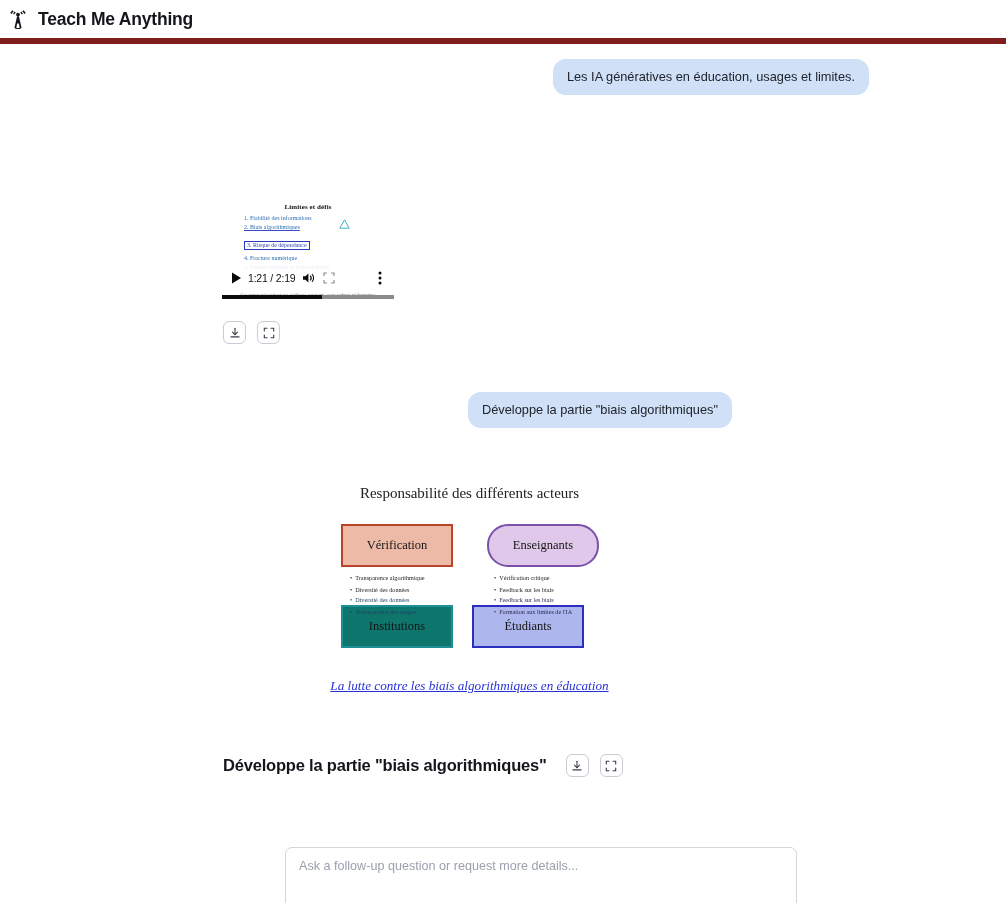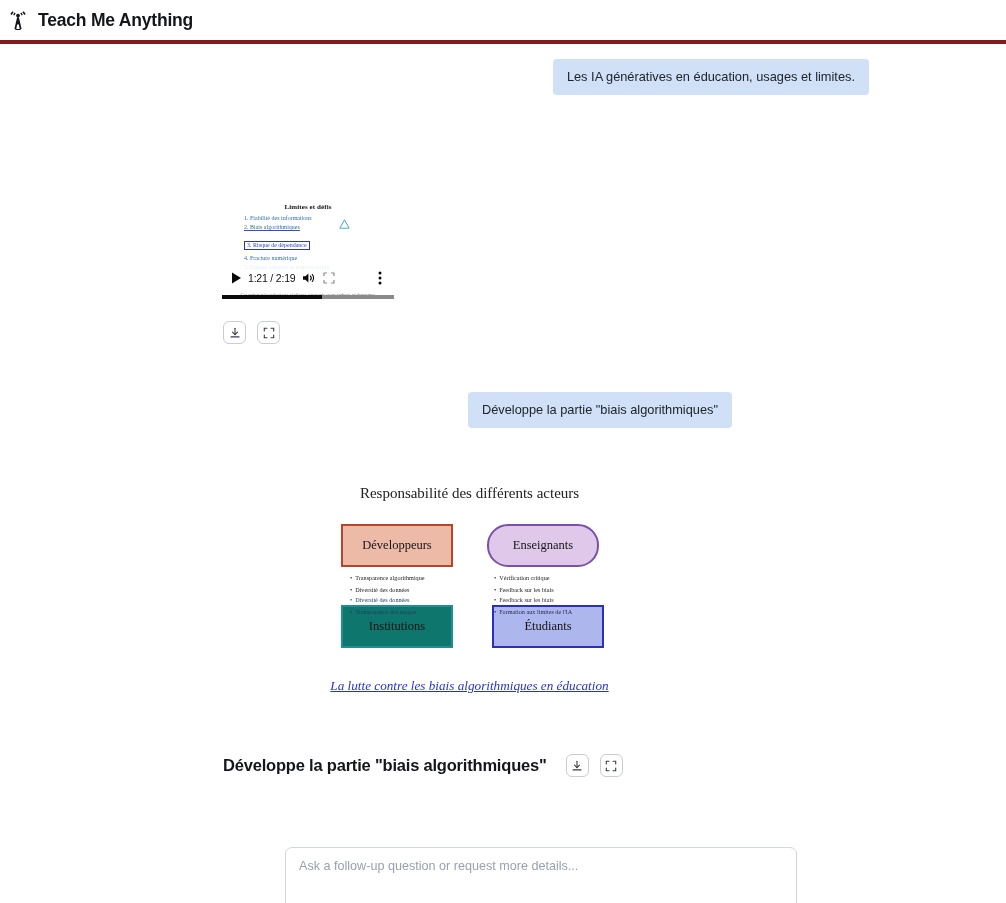--- a/index.html
+++ b/index.html
@@ -13,21 +13,21 @@
     overflow: hidden;
   }
 
   
   .app-header {
     height: 44px;
     display: flex;
     align-items: center;
     gap: 10px;
     padding: 0 8px;
-    border-bottom: 4px solid #7f1d1d;
+    border-bottom: 6px solid #7f1d1d;
     background: #ffffff;
   }
   .brand-icon {
     width: 20px;
     height: 22px;
     display: flex;
     align-items: center;
     justify-content: center;
     flex: none;
   }
@@ -48,21 +48,21 @@
 
   
   .bubble-row {
     display: flex;
     justify-content: flex-end;
     padding-right: 137px;
   }
   .bubble-user {
     background: #cfe0f7;
     color: #20242c;
-    border-radius: 4px;
+    border-radius: 13px;
     padding: 10px 14px;
     font-size: 12.8px;
     line-height: 1.25;
     max-width: 520px;
     white-space: nowrap;
   }
   #row-q1 { margin-top: 15px; }
   #row-q2 { margin-top: 0; padding-right: 137px; }
 
   
@@ -239,21 +239,21 @@
   .actor-bullets li { list-style: none; }
   .actor-bullets li::before {
     content: "\2022";
     margin-right: 3px;
   }
 
   
   #card-dev    { left: 119px;  top: 0; background: #eebaa8; border-color: #b8442a; }
   #card-ens    { left: 265px;  top: 0; background: #dfc8ea; border-color: #7a51a8; }
   #card-inst   { left: 119px;  top: 81px; background: #8fd7d9; border-color: #1f8f96; }
-  #card-etu    { left: 270px;  top: 81px; background: #aeb6ee; border-color: #2b2fc0; }
+  #card-etu    { left: 250px;  top: 81px; background: #aeb6ee; border-color: #2b2fc0; }
 
   #bul-dev  { left: 128px; top: 48px; }
   #bul-ens  { left: 272px; top: 48px; }
   #bul-inst { left: 128px; top: 70px; color: #1d3f5e; }
   #bul-etu  { left: 272px; top: 70px; color: #2a2a4e; }
 
   .slide-conclusion {
     margin-top: 8px;
     text-align: center;
     font-size: 13.2px;
@@ -410,21 +410,21 @@
 
   <div class="bubble-row" id="row-q2" style="position:absolute; left:0; right:137px; top:333px;">
     <div class="bubble-user">Développe la partie "biais algorithmiques"</div>
   </div>
 
   <div class="slide">
     <div class="slide-subtitle">Responsabilité des différents acteurs</div>
 
     <div class="actor-grid">
       <div class="actor-card" id="card-dev" style="background: rgb(238, 186, 168); border-color: rgb(184, 68, 42);">
-        <span>Développeurs</span>
+        <span>Vérification</span>
       </div>
       <div class="actor-card" id="card-ens" style="background: rgb(223, 200, 234); border-color: rgb(122, 81, 168); border-radius: 21px;">
         <span>Enseignants</span>
       </div>
       <div class="actor-card" id="card-inst" style="background: #0f766e; border-color: rgb(31, 143, 150);">
         <span>Institutions</span>
       </div>
       <div class="actor-card" id="card-etu" style="background: rgb(174, 182, 238); border-color: rgb(43, 47, 192);">
         <span>Étudiants</span>
       </div>

